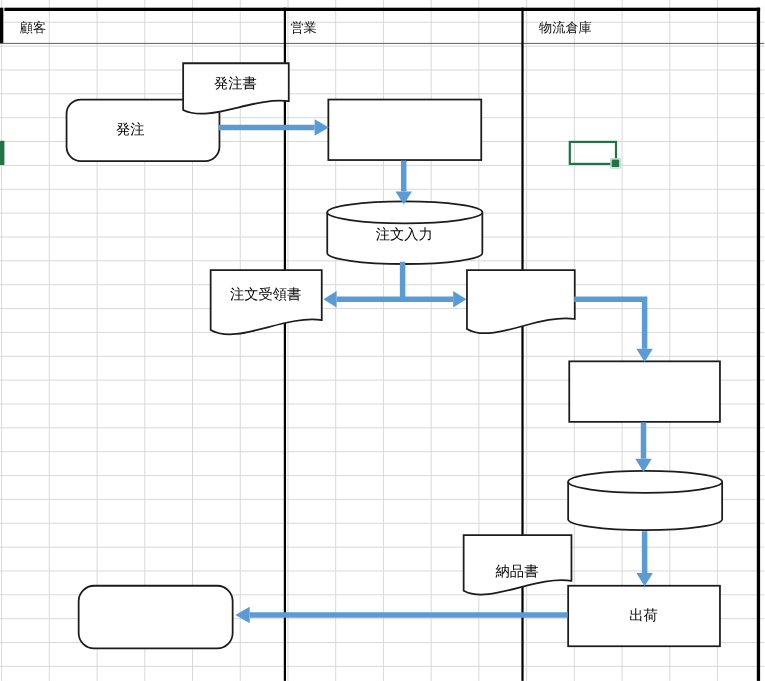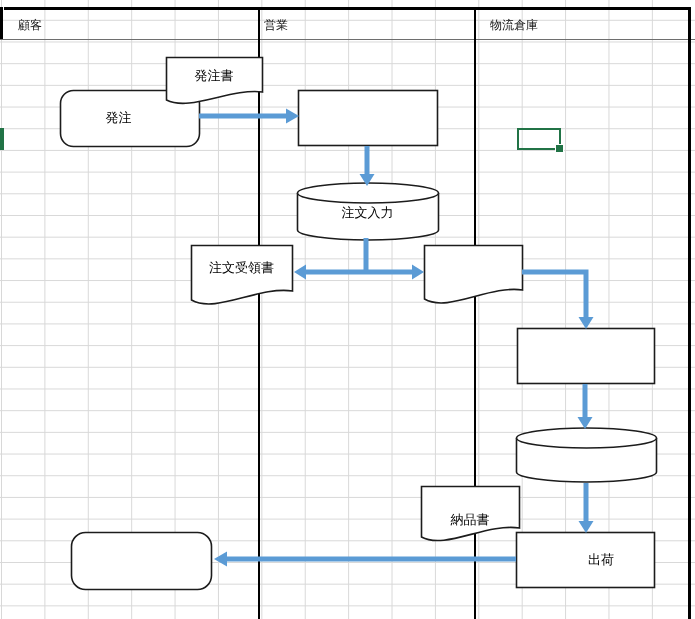--- a/index.html
+++ b/index.html
@@ -133,20 +133,20 @@
       <path class="aline" d="M516,559 H227"></path>
       <polygon class="ahead" points="227,551.5 227,566.5 214,559"></polygon>
       </g>
   </svg>
 
   <div class="lbl" style="left:166px;top:57px;width:96px;height:38px;">発注書</div>
   <div class="lbl" style="left:49px;top:90px;width:139px;height:56px;">発注</div>
   <div class="lbl" style="left:297px;top:190px;width:141px;height:46px;font-family:Liberation Serif, serif;">注文入力</div>
   <div class="lbl" style="left:191px;top:246px;width:101px;height:44px;">注文受領書</div>
   <div class="lbl" style="left:421px;top:486px;width:98px;height:42px;margin-top:13px;">納品書</div>
-  <div class="lbl" style="left:516px;top:532px;width:138px;height:55px;padding-left:16px;">出荷</div>
+  <div class="lbl" style="left:516px;top:532px;width:138px;height:55px;">出荷</div>
 
   <div id="sel-cell">
     <span id="sel-handle"></span>
   </div>
   <div id="sel-strip"></div>
 
 </div>
 
 </body></html>

